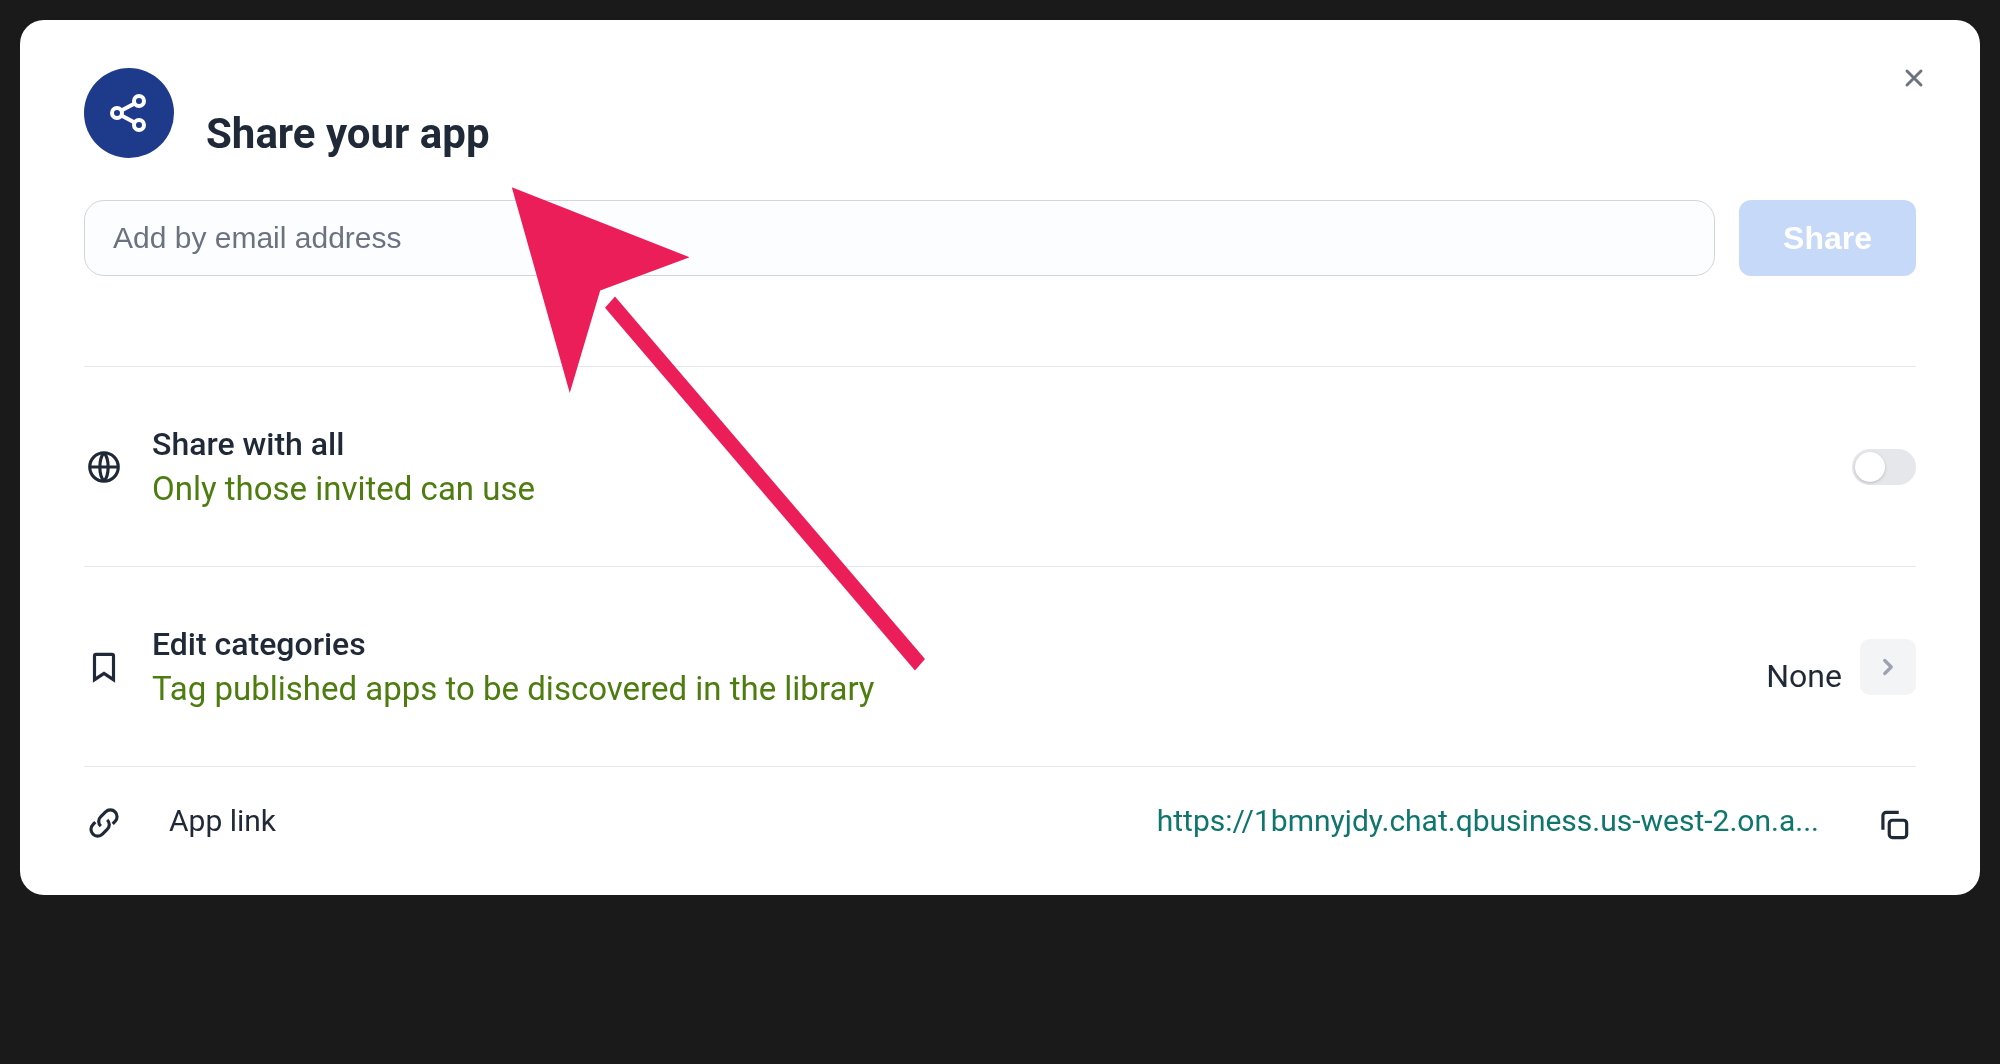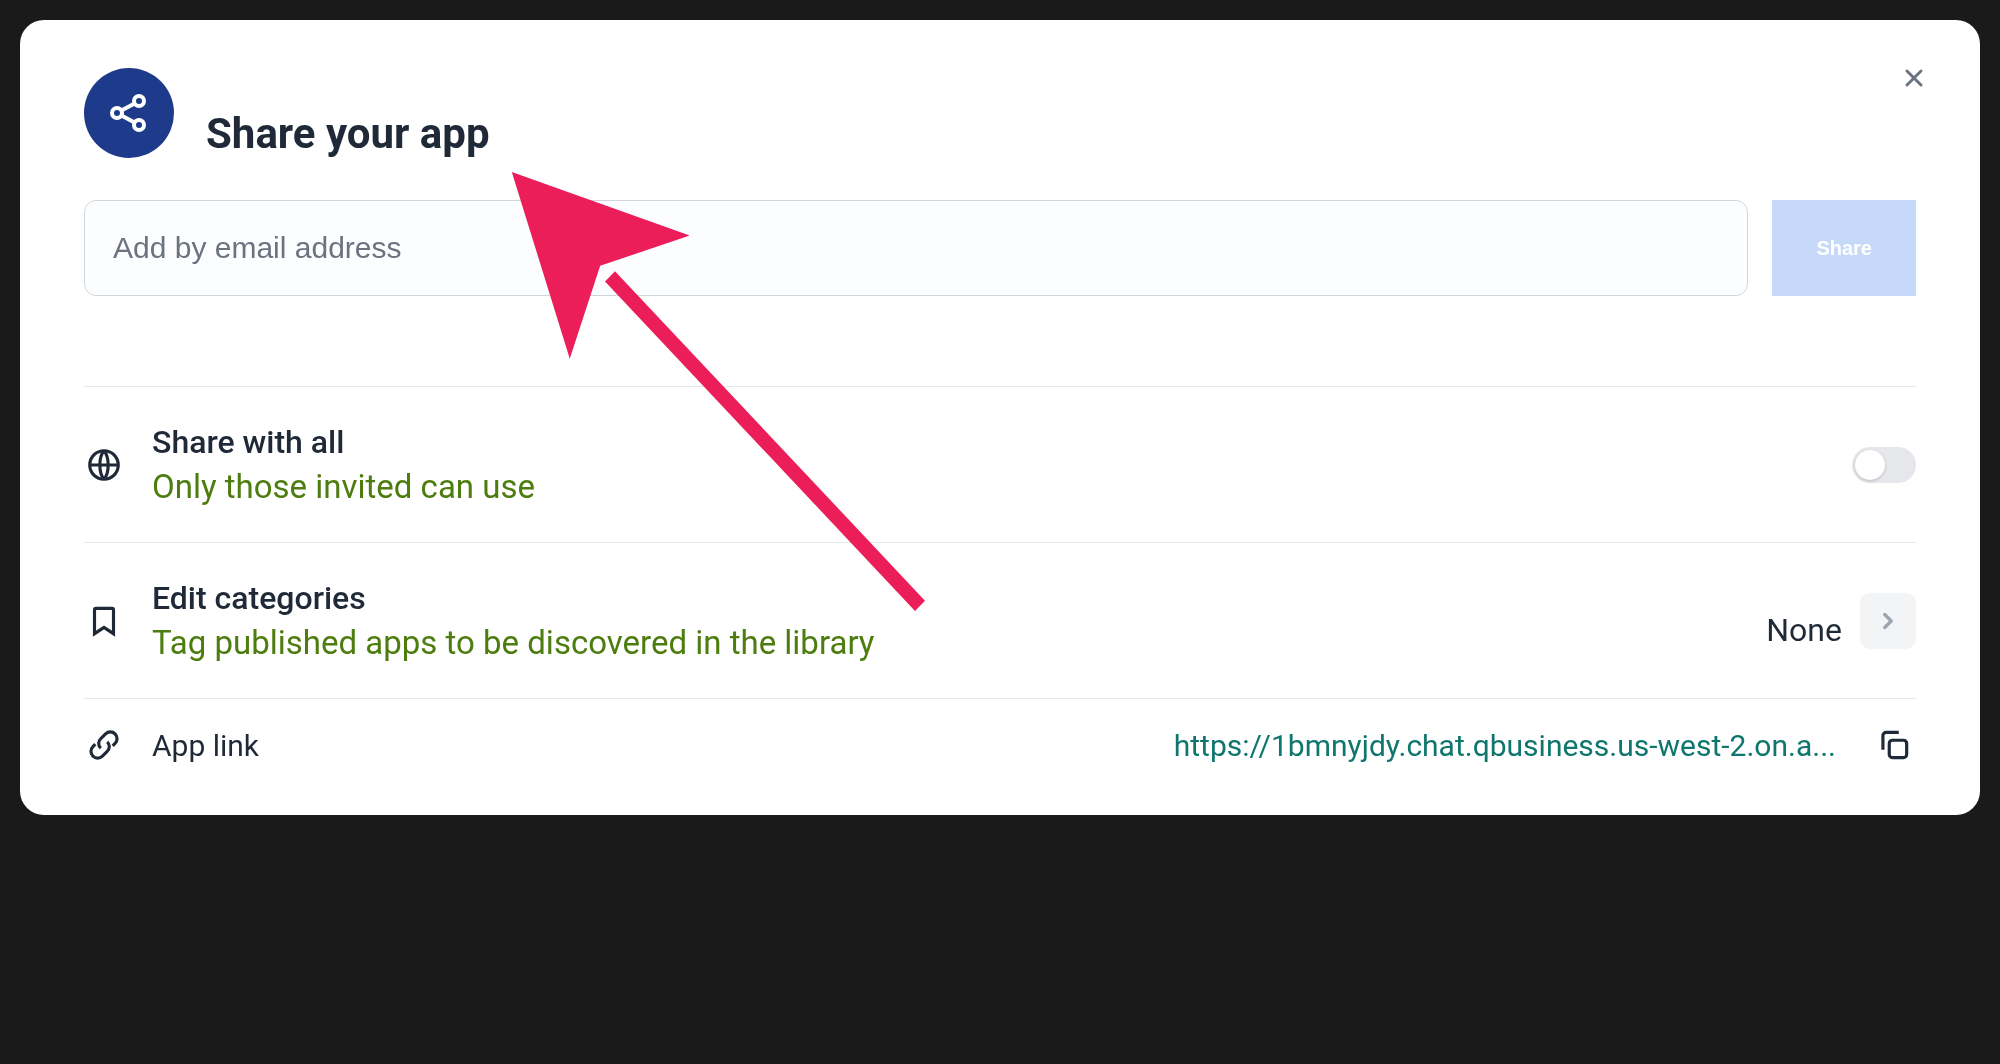--- a/index.html
+++ b/index.html
@@ -58,42 +58,42 @@
   }
   .email-row {
     display: flex;
     gap: 24px;
     align-items: stretch;
     margin-bottom: 90px;
   }
   .email-input {
     flex: 1;
     border: 1px solid #d1d5db;
-    border-radius: 12px;
-    padding: 30px 28px;
+    border-radius: 20px;
+    padding: 20px 28px;
     font-size: 30px;
     color: #1f2937;
     background: #fcfdfe;
   }
   .email-input::placeholder { color: #6b7280; }
   .share-btn {
     background: #c7d9f8;
     color: #fff;
     border: none;
-    border-radius: 1px;
+    border-radius: 12px;
     padding: 0 44px;
-    font-size: 20px;
+    font-size: 32px;
     font-weight: 600;
     cursor: not-allowed;
   }
   .option-row {
     display: flex;
     align-items: center;
     gap: 28px;
-    padding: 36px 0;
+    padding: 58px 0;
     border-top: 1px solid #e5e7eb;
   }
   .option-row:last-child { border-bottom: none; }
   .opt-icon {
     width: 40px;
     height: 40px;
     flex-shrink: 0;
     display: flex;
     align-items: center;
     justify-content: center;
@@ -147,23 +147,23 @@
     background: #f3f4f6;
     display: flex;
     align-items: center;
     justify-content: center;
     cursor: pointer;
     color: #9ca3af;
   }
   .chev-btn svg { width: 26px; height: 26px; stroke: currentColor; stroke-width: 3; }
   .link-row {
     display: flex;
-    align-items: center;
-    gap: 28px;
-    padding-top: 24px;
+    align-items: flex-start;
+    gap: 45px;
+    padding-top: 36px;
     border-top: 1px solid #e5e7eb;
   }
   .link-label {
     font-size: 30px;
     color: #1f2937;
     flex-shrink: 0;
   }
   .link-url {
     font-size: 30px;
     color: #0f766e;

